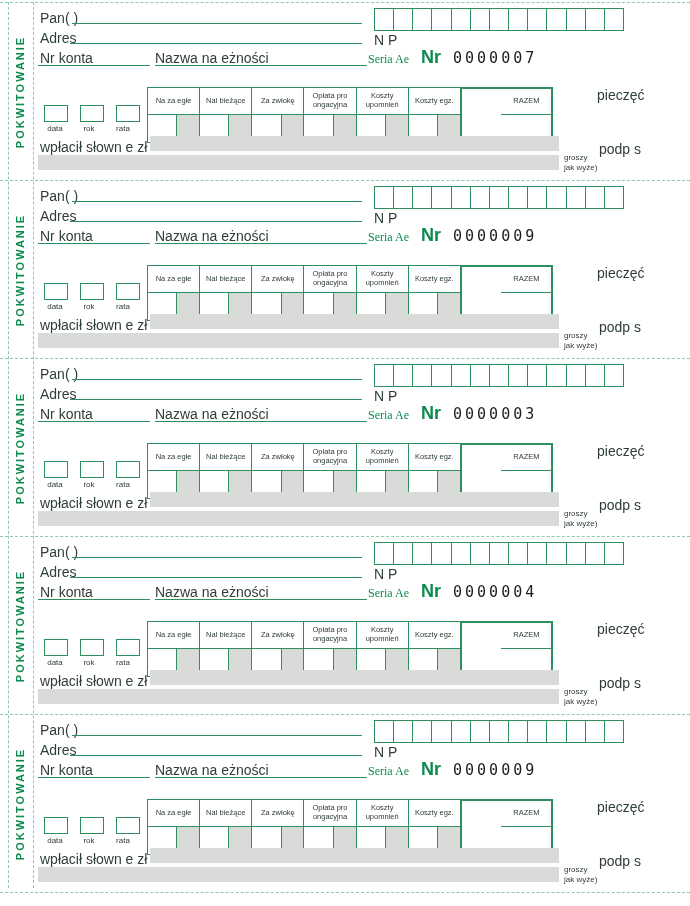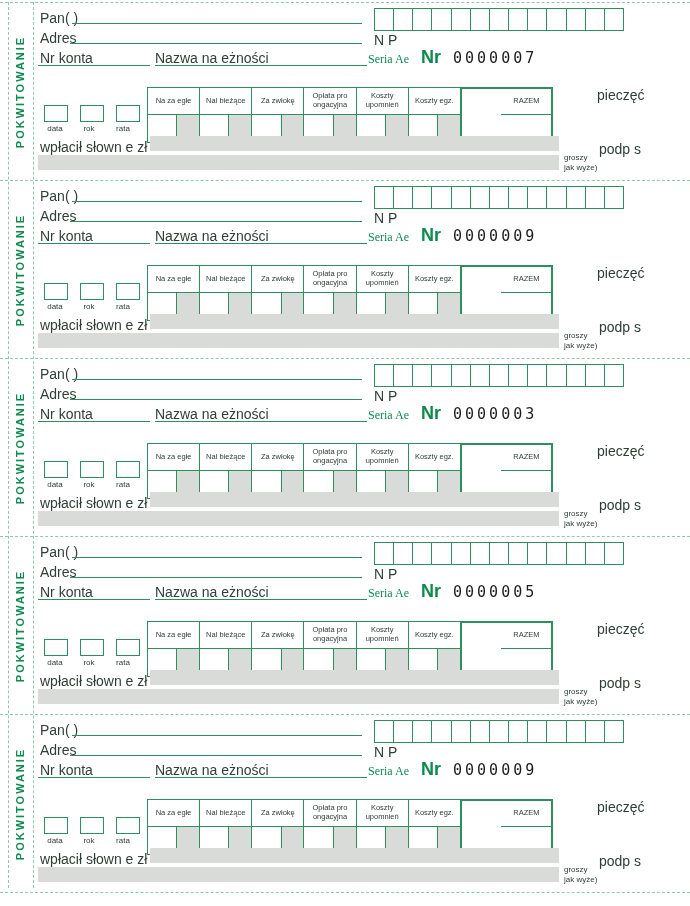--- a/index.html
+++ b/index.html
@@ -427,21 +427,21 @@
     <div class="lbl" style="left:374px;top:29px;">N P</div>
 
     <div class="lbl" style="left:40px;top:47px;">Nr konta</div>
     <div class="fline" style="left:38px;top:48px;width:112px;height:14px;"></div>
     <div class="lbl" style="left:155px;top:47px;">Nazwa na eżności</div>
     <div class="fline" style="left:155px;top:48px;width:212px;height:14px;"></div>
 
     <div class="seria-row">
       <span class="seria-label">Seria Ae</span>
       <span class="nr-label">Nr</span>
-      <span class="nr-digits">0000005</span>
+      <span class="nr-digits">0000004</span>
     </div>
 
     <div class="tbl">
       <div class="col">
         <div class="th">Na za egłe</div>
         <div class="td">
               <span class="zl"></span>
               <span class="gr"></span>
             </div>
       </div>

